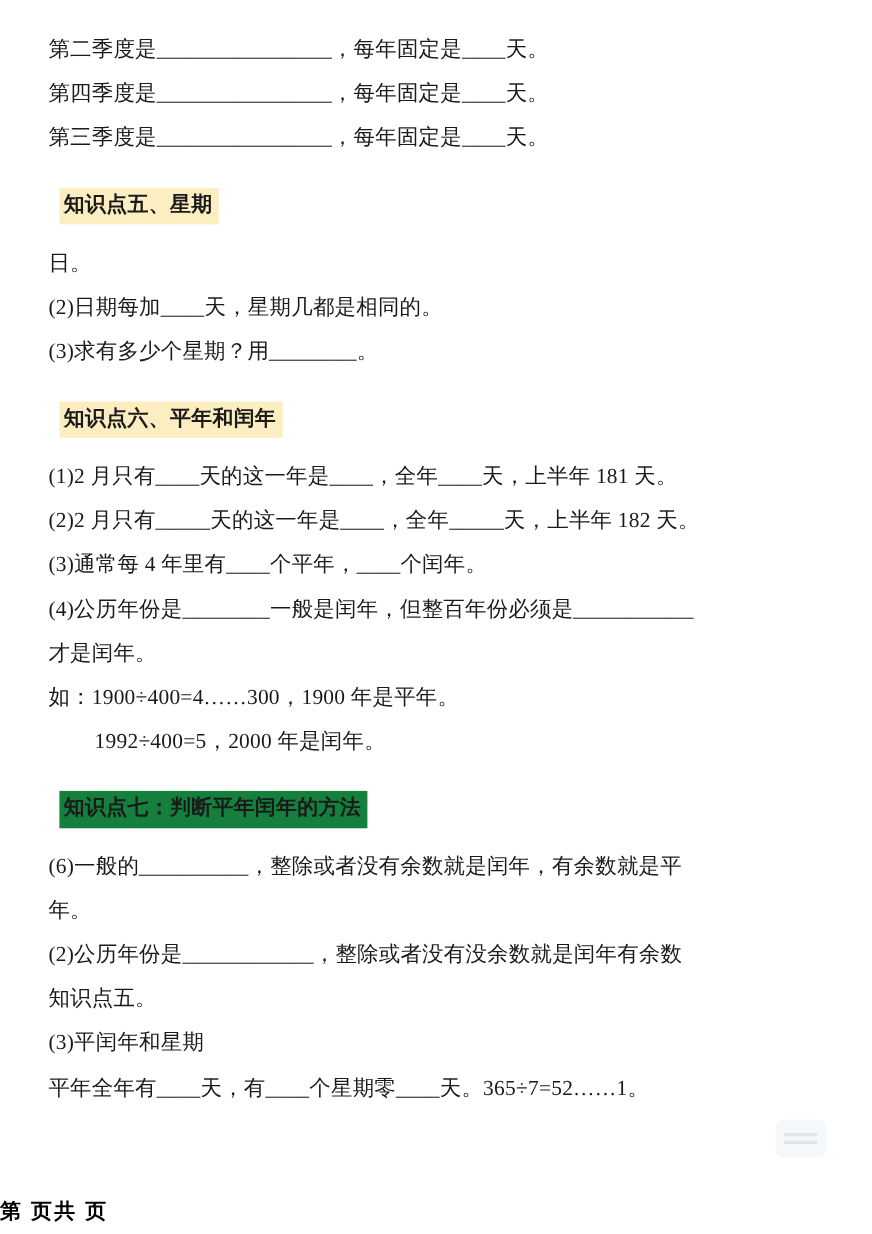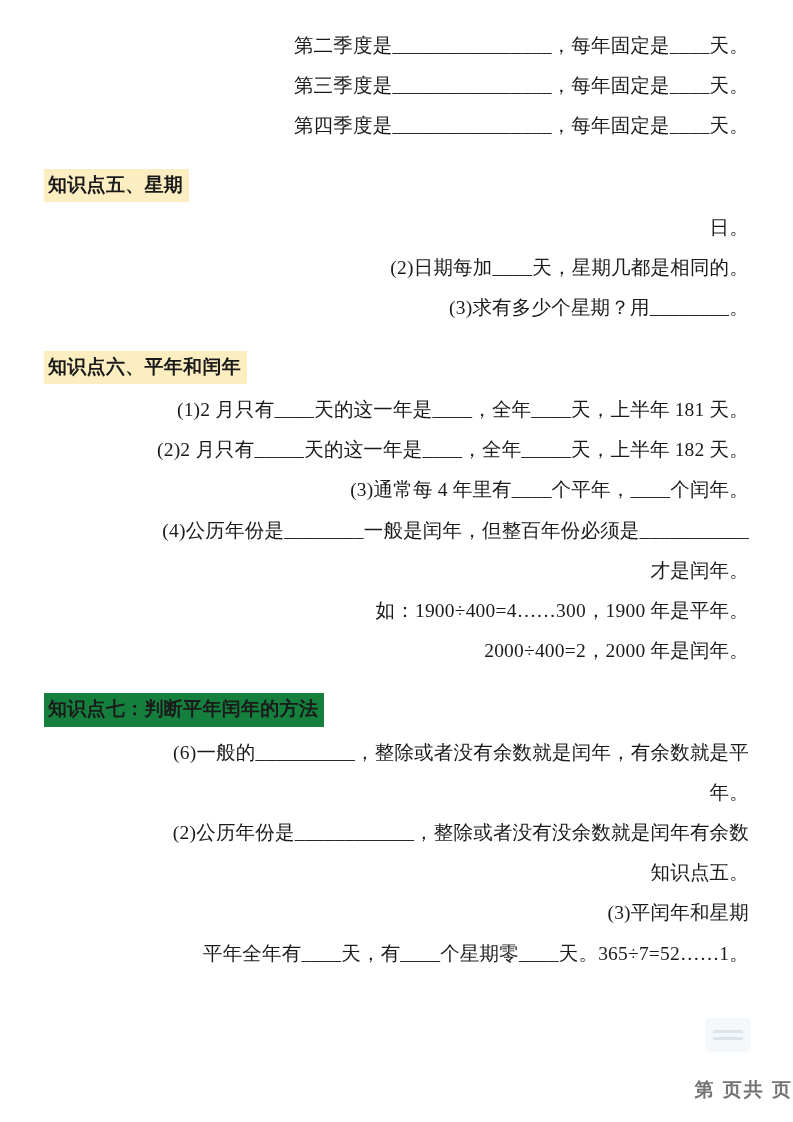--- a/index.html
+++ b/index.html
@@ -20,21 +20,20 @@
     height: 1122px;
     box-sizing: border-box;
     padding: 30px 44px 0 44px;
   }
   .line {
     font-size: 19.5px;
     line-height: 1.65;
     margin: 0 0 8px 0;
     white-space: pre-wrap;
     letter-spacing: 0.2px;
-    text-align: right;
   }
   .sub-indent {
     padding-left: 42px;
   }
   .heading {
     display: inline-block;
     font-family: "Liberation Sans", "DejaVu Sans", sans-serif;
     font-weight: bold;
     font-size: 19px;
     line-height: 1.5;
@@ -42,33 +41,33 @@
     margin: 18px 0 10px 0;
     letter-spacing: 0.3px;
   }
   .hl-cream {
     background: #fdeec2;
   }
   .hl-gold {
     background: #15803d;
   }
   .heading-wrap {
-    margin: 0;
+    margin: 10px;
   }
   .footer {
     position: absolute;
     left: 0;
     right: 0;
-    bottom: 19px;
-    text-align: right;
+    bottom: 8px;
+    text-align: left;
     font-family: "Liberation Sans", "DejaVu Sans", sans-serif;
     font-weight: bold;
     font-size: 19px;
     letter-spacing: 2px;
-    color: #737373;
+    color: #000000;
   }
   .watermark {
     position: absolute;
     right: 42px;
     bottom: 70px;
     width: 46px;
     height: 34px;
     border-radius: 6px;
     background: rgba(210, 225, 235, 0.45);
     opacity: 0.5;
@@ -84,22 +83,22 @@
     box-shadow: 0 7px 0 rgba(150, 175, 195, 0.55);
   }
 </style>
 </head>
 <body>
 
 <div class="page">
 
   <div>
     <p class="line">第二季度是________________，每年固定是____天。</p>
+    <p class="line">第四季度是________________，每年固定是____天。</p>
     <p class="line">第三季度是________________，每年固定是____天。</p>
-    <p class="line">第四季度是________________，每年固定是____天。</p>
   </div>
 
   <div>
     <div class="heading-wrap">
       <span class="heading hl-cream">知识点五、星期</span>
     </div>
     <p class="line">日。</p>
     <p class="line">(2)日期每加____天，星期几都是相同的。</p>
     <p class="line">(3)求有多少个星期？用________。</p>
   </div>
@@ -107,21 +106,21 @@
   <div>
     <div class="heading-wrap">
       <span class="heading hl-cream">知识点六、平年和闰年</span>
     </div>
     <p class="line">(1)2 月只有____天的这一年是____，全年____天，上半年 181 天。</p>
     <p class="line">(2)2 月只有_____天的这一年是____，全年_____天，上半年 182 天。</p>
     <p class="line">(3)通常每 4 年里有____个平年，____个闰年。</p>
     <p class="line">(4)公历年份是________一般是闰年，但整百年份必须是___________</p>
     <p class="line">才是闰年。</p>
     <p class="line">如：1900÷400=4……300，1900 年是平年。</p>
-    <p class="line sub-indent">2000÷400=2，2000 年是闰年。</p>
+    <p class="line sub-indent">1992÷400=5，2000 年是闰年。</p>
   </div>
 
   <div>
     <div class="heading-wrap">
       <span class="heading hl-gold">知识点七：判断平年闰年的方法</span>
     </div>
     <p class="line">(6)一般的__________，整除或者没有余数就是闰年，有余数就是平</p>
     <p class="line">年。</p>
     <p class="line">(2)公历年份是____________，整除或者没有没余数就是闰年有余数</p>
     <p class="line">知识点五。</p>

